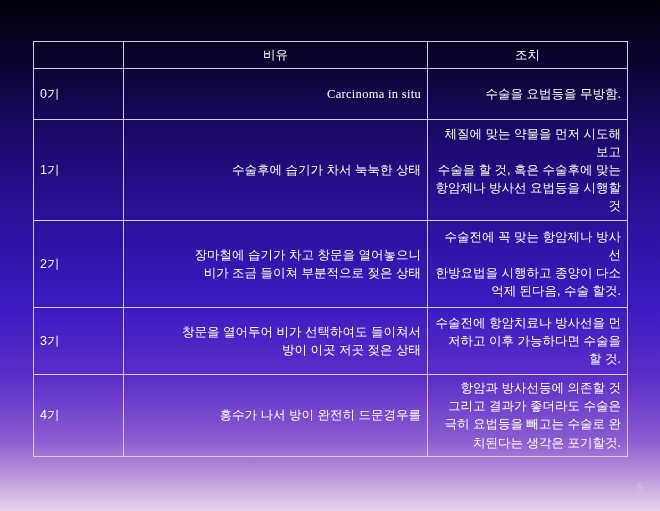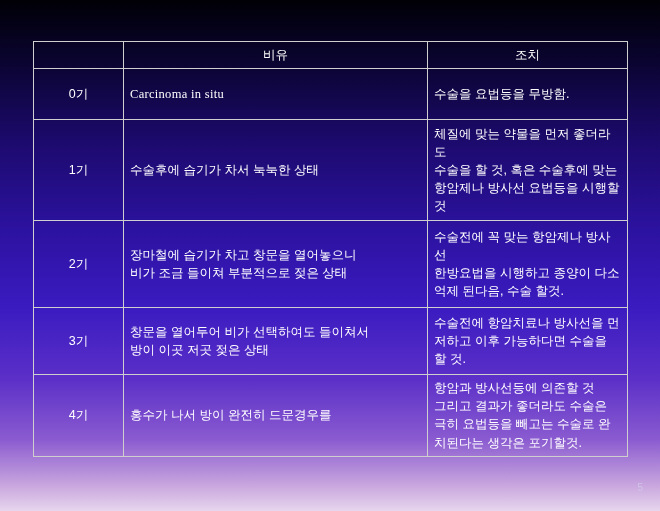--- a/index.html
+++ b/index.html
@@ -54,38 +54,37 @@
   col.c-action { width: 200px; }
 
   .hdr {
     text-align: center;
     height: 18px;
     padding: 2px 0;
     font-size: 12.5px;
   }
   .hdr.blank { border-left: 1px solid #cfcfcf; }
   .stage {
-    text-align: center;
     font-size: 12.5px;
   }
   .cell-text {
     white-space: pre-line;
   }
   .serif {
     font-family: "Liberation Serif", serif;
     font-size: 12.5px;
     letter-spacing: 0.3px;
   }
   td.r0 { height: 42px; }
   td.r1 { height: 92px; }
   td.r2 { height: 78px; }
   td.r3 { height: 58px; }
   td.r4 { height: 70px; }
 
-  .pad-l { padding-left: 8px; }
+  .pad-l { padding-left: 8px; text-align: right; }
   .page-num {
     position: absolute;
     right: 17px;
     bottom: 18px;
     color: #cfc4e6;
     font-size: 10px;
   }
 </style>
 </head>
 <body>
@@ -108,21 +107,21 @@
 
         <tr>
           <td class="stage r0">0기</td>
           <td class="r0 pad-l serif cell-text">Carcinoma  in situ</td>
           <td class="r0 pad-l cell-text">수술을 요법등을   무방함.</td>
         </tr>
 
         <tr>
           <td class="stage r1">1기</td>
           <td class="r1 pad-l cell-text">수술후에  습기가 차서 눅눅한 상태</td>
-          <td class="r1 pad-l cell-text">체질에  맞는 약물을 먼저 좋더라도
+          <td class="r1 pad-l cell-text">체질에  맞는 약물을 먼저 시도해보고
 수술을 할 것, 혹은 수술후에 맞는 항암제나  방사선 요법등을 시행할것</td>
         </tr>
 
         <tr>
           <td class="stage r2">2기</td>
           <td class="r2 pad-l cell-text">장마철에 습기가 차고 창문을 열어놓으니
 비가 조금 들이쳐  부분적으로  젖은 상태</td>
           <td class="r2 pad-l cell-text">수술전에  꼭 맞는 항암제나 방사선
 한방요법을 시행하고  종양이 다소 억제 된다음, 수술 할것.</td>
         </tr>

